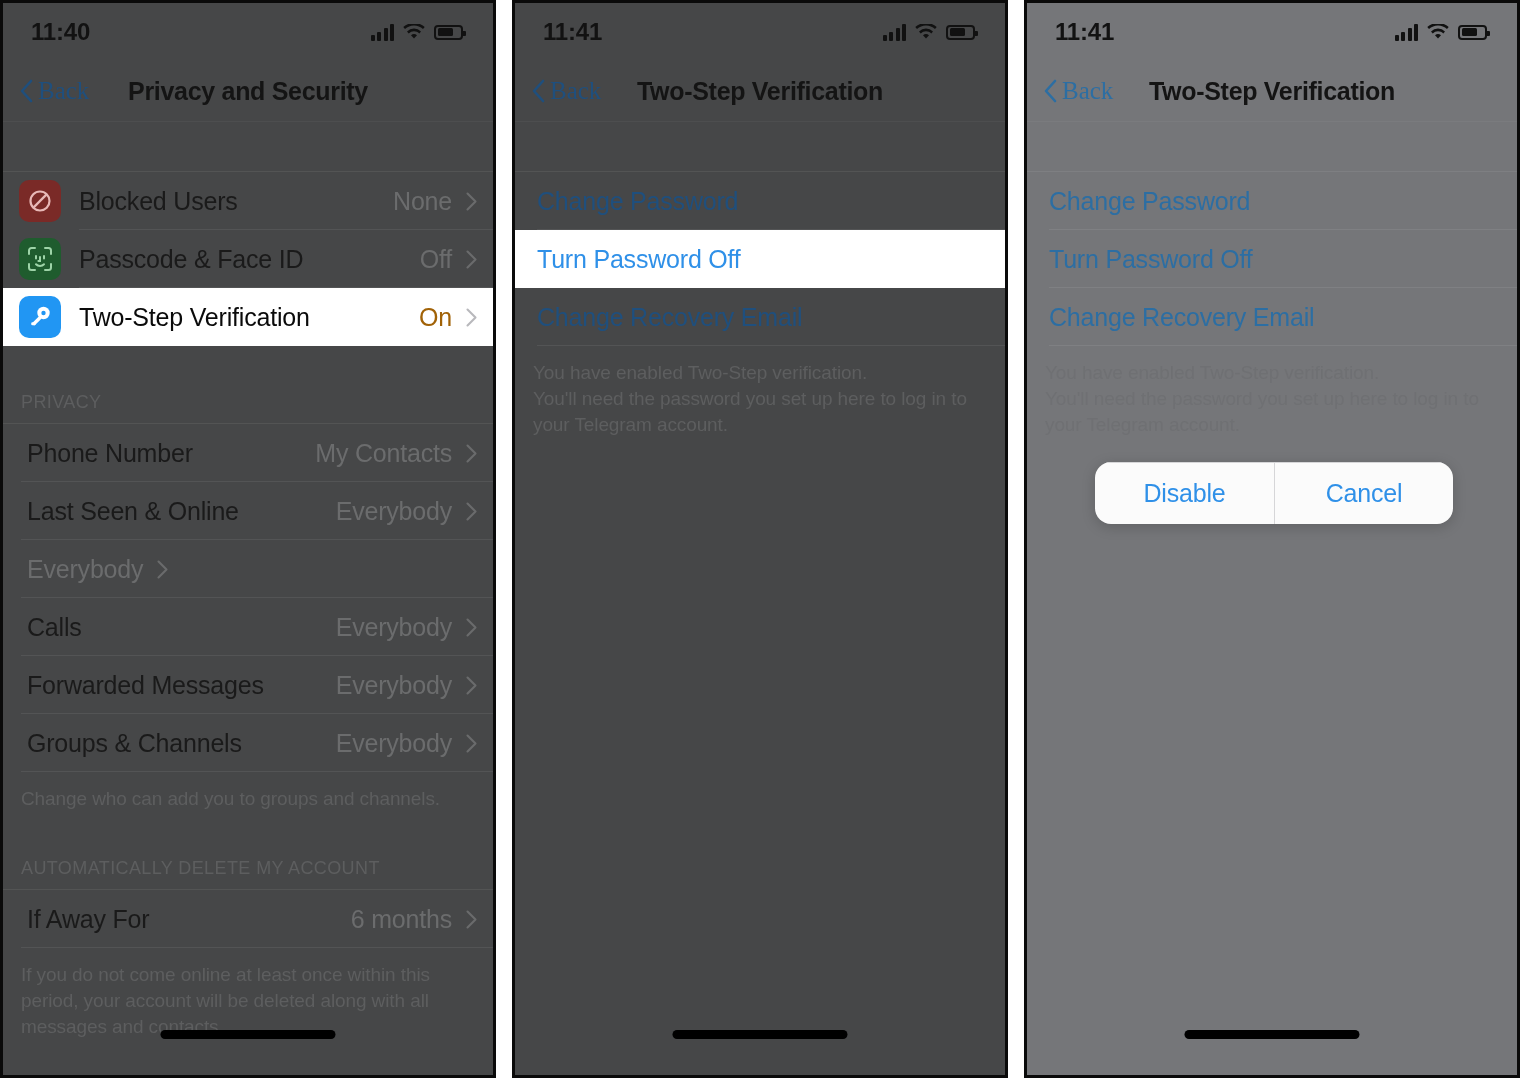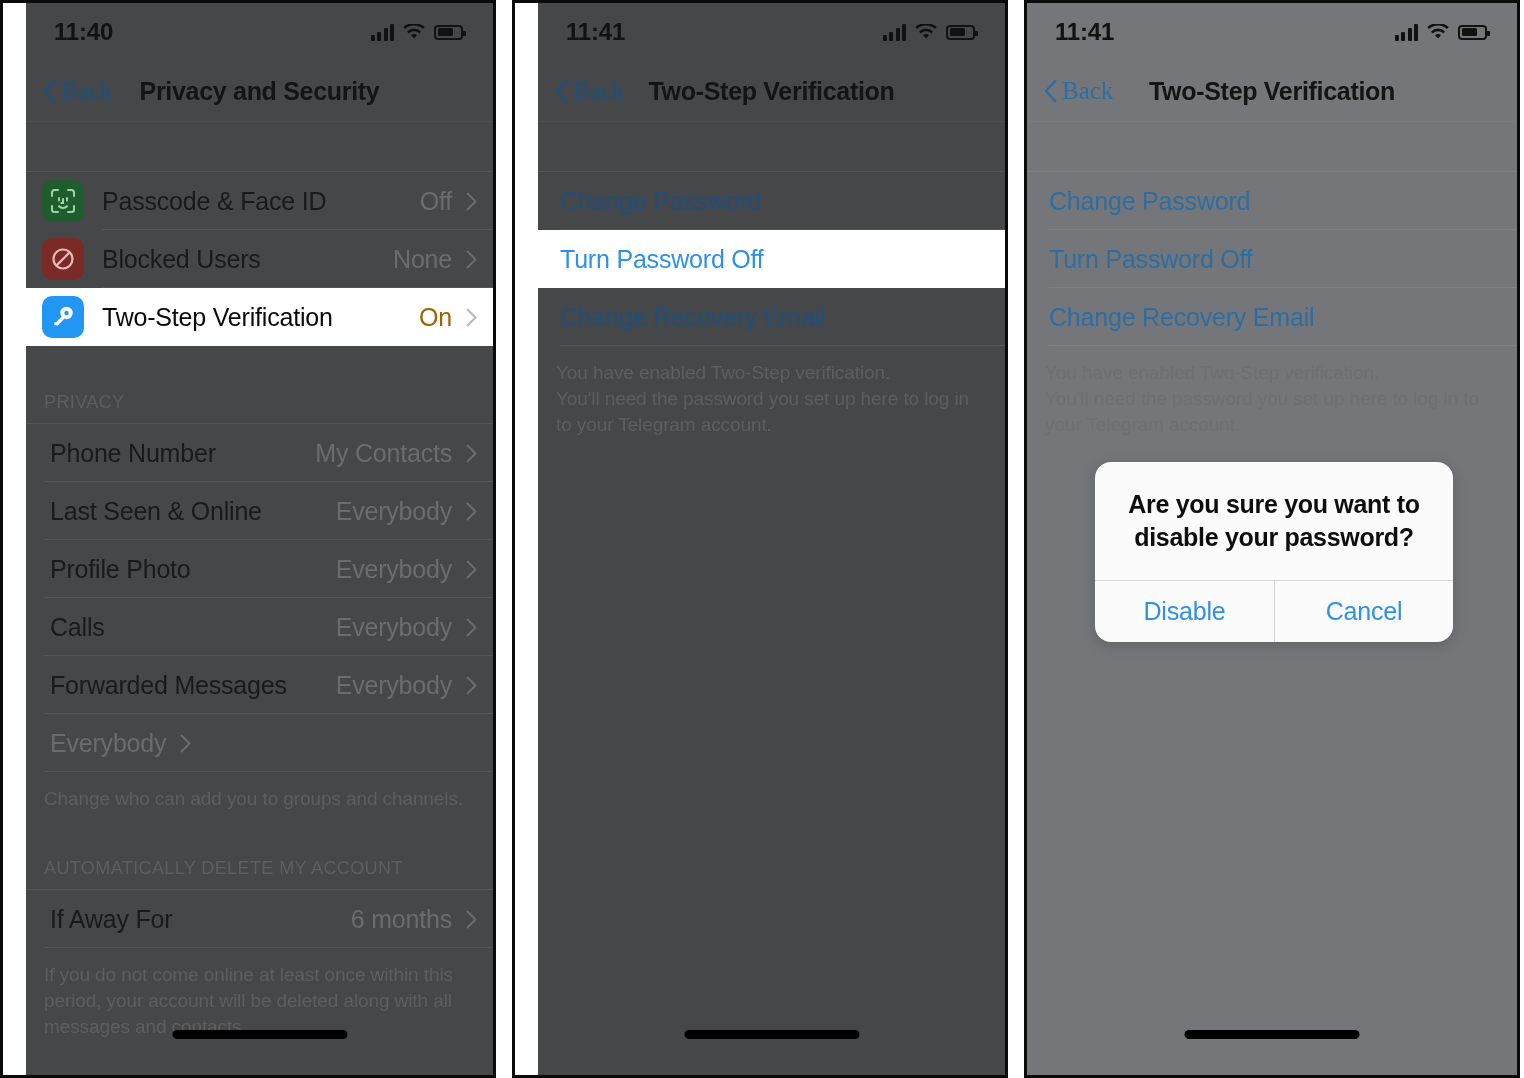--- a/index.html
+++ b/index.html
@@ -25,21 +25,21 @@
     overflow: hidden;
     flex: 0 0 auto;
   }
   .phone.p2, .phone.p3 { margin-left: 16px; }
   .screen {
     position: absolute;
     inset: 0;
     overflow: hidden;
   }
   
-  .dim-dark  { background: #464748; margin-left: 23px; }
+  .dim-dark  { background: #464748; }
   .dim-light { background: #757679; }
 
   
   .statusbar {
     height: 58px;
     display: flex;
     align-items: center;
     justify-content: space-between;
     padding: 0 30px 0 28px;
   }
@@ -280,55 +280,55 @@
           </svg>
           <span>Back</span>
         </div>
         <div class="nav-title">Privacy and Security</div>
       </div>
       <div class="nav-sep"></div>
 
       <div class="gap sep-bottom"></div>
 
       <div class="row with-icon">
+        <div class="row-icon icon-blocked">
+          <svg width="26" height="26" viewBox="0 0 26 26">
+            <circle cx="13" cy="13" r="9.5" fill="none" stroke="#e8b9b7" stroke-width="2.2"></circle>
+            <line x1="6.4" y1="19.6" x2="19.6" y2="6.4" stroke="#e8b9b7" stroke-width="2.2"></line>
+          </svg>
+        </div>
+        <div class="row-label">Blocked Users</div>
+        <div class="row-value">None</div>
+        <svg class="chev-r" viewBox="0 0 11 19">
+            <path d="M1.5 1.5l8 8-8 8" fill="none" stroke="#6a6b6c" stroke-width="2.1" stroke-linecap="round" stroke-linejoin="round"></path>
+          </svg>
+        <div class="sep"></div>
+      </div>
+
+      <div class="row with-icon">
         <div class="row-icon icon-faceid">
           <svg width="28" height="28" viewBox="0 0 28 28">
             <g fill="none" stroke="#9ed4a8" stroke-width="2" stroke-linecap="round">
               <path d="M3 9V5.5A2.5 2.5 0 0 1 5.5 3H9"></path>
               <path d="M19 3h3.5A2.5 2.5 0 0 1 25 5.5V9"></path>
               <path d="M25 19v3.5a2.5 2.5 0 0 1-2.5 2.5H19"></path>
               <path d="M9 25H5.5A2.5 2.5 0 0 1 3 22.5V19"></path>
               <path d="M10 11v2.4M18 11v2.4M14 12v4h-1.6"></path>
               <path d="M10 19.2c1.2 1.3 2.5 1.8 4 1.8s2.8-.5 4-1.8"></path>
             </g>
           </svg>
         </div>
         <div class="row-label">Passcode &amp; Face ID</div>
         <div class="row-value">Off</div>
         <svg class="chev-r" viewBox="0 0 11 19">
             <path d="M1.5 1.5l8 8-8 8" fill="none" stroke="#6a6b6c" stroke-width="2.1" stroke-linecap="round" stroke-linejoin="round"></path>
           </svg>
         <div class="sep"></div>
       </div>
 
-      <div class="row with-icon">
-        <div class="row-icon icon-blocked">
-          <svg width="26" height="26" viewBox="0 0 26 26">
-            <circle cx="13" cy="13" r="9.5" fill="none" stroke="#e8b9b7" stroke-width="2.2"></circle>
-            <line x1="6.4" y1="19.6" x2="19.6" y2="6.4" stroke="#e8b9b7" stroke-width="2.2"></line>
-          </svg>
-        </div>
-        <div class="row-label">Blocked Users</div>
-        <div class="row-value">None</div>
-        <svg class="chev-r" viewBox="0 0 11 19">
-            <path d="M1.5 1.5l8 8-8 8" fill="none" stroke="#6a6b6c" stroke-width="2.1" stroke-linecap="round" stroke-linejoin="round"></path>
-          </svg>
-        <div class="sep"></div>
-      </div>
-
       <div class="row with-icon highlight">
         <div class="row-icon icon-key">
           <svg width="26" height="26" viewBox="0 0 26 26">
             <g fill="#ffffff">
               <circle cx="16.5" cy="9" r="6.2"></circle>
               <circle cx="16.5" cy="9" r="2.2" fill="#2196f3"></circle>
               <rect x="4.6" y="15.2" width="10.5" height="3.4" rx="1.5" transform="rotate(-45 9.8 16.9)"></rect>
               <rect x="4.2" y="18.2" width="4.4" height="3" rx="1.3"></rect>
             </g>
           </svg>
@@ -355,21 +355,20 @@
       </div>
       <div class="row">
         <div class="row-label">Last Seen &amp; Online</div>
         <div class="row-value">Everybody</div>
         <svg class="chev-r" viewBox="0 0 11 19">
             <path d="M1.5 1.5l8 8-8 8" fill="none" stroke="#6a6b6c" stroke-width="2.1" stroke-linecap="round" stroke-linejoin="round"></path>
           </svg>
         <div class="sep"></div>
       </div>
       <div class="row">
-        <div class="row-label">Profile Photo</div>
         <div class="row-value">Everybody</div>
         <svg class="chev-r" viewBox="0 0 11 19">
             <path d="M1.5 1.5l8 8-8 8" fill="none" stroke="#6a6b6c" stroke-width="2.1" stroke-linecap="round" stroke-linejoin="round"></path>
           </svg>
         <div class="sep"></div>
       </div>
       <div class="row">
         <div class="row-label">Calls</div>
         <div class="row-value">Everybody</div>
         <svg class="chev-r" viewBox="0 0 11 19">
@@ -379,20 +378,21 @@
       </div>
       <div class="row">
         <div class="row-label">Forwarded Messages</div>
         <div class="row-value">Everybody</div>
         <svg class="chev-r" viewBox="0 0 11 19">
             <path d="M1.5 1.5l8 8-8 8" fill="none" stroke="#6a6b6c" stroke-width="2.1" stroke-linecap="round" stroke-linejoin="round"></path>
           </svg>
         <div class="sep"></div>
       </div>
       <div class="row">
+        <div class="row-label">Groups &amp; Channels</div>
         <div class="row-value">Everybody</div>
         <svg class="chev-r" viewBox="0 0 11 19">
             <path d="M1.5 1.5l8 8-8 8" fill="none" stroke="#6a6b6c" stroke-width="2.1" stroke-linecap="round" stroke-linejoin="round"></path>
           </svg>
         <div class="sep"></div>
       </div>
 
       <div class="note">Change who can add you to groups and channels.</div>
 
       <div class="section-block sep-bottom">
@@ -522,21 +522,20 @@
       </div>
       <div class="link-row">
         <span>Change Recovery Email</span>
         <div class="sep"></div>
       </div>
 
       <div class="note" style="white-space:pre-line;color:#6f7073">You have enabled Two-Step verification.
 You'll need the password you set up here to log in to your Telegram account.</div>
 
       <div class="dialog">
-        <div class="dialog-title">Are you sure you want to disable your password?</div>
         <div class="dialog-actions">
           <div class="dialog-btn">Disable</div>
           <div class="dialog-btn">Cancel</div>
         </div>
       </div>
 
       <div class="home-ind"></div>
     </div>
   </div>
 

